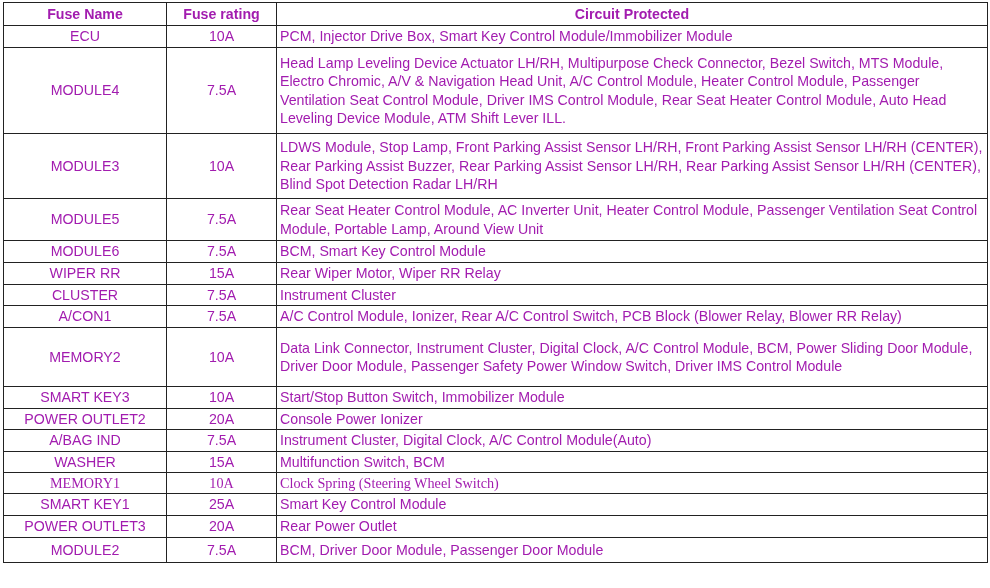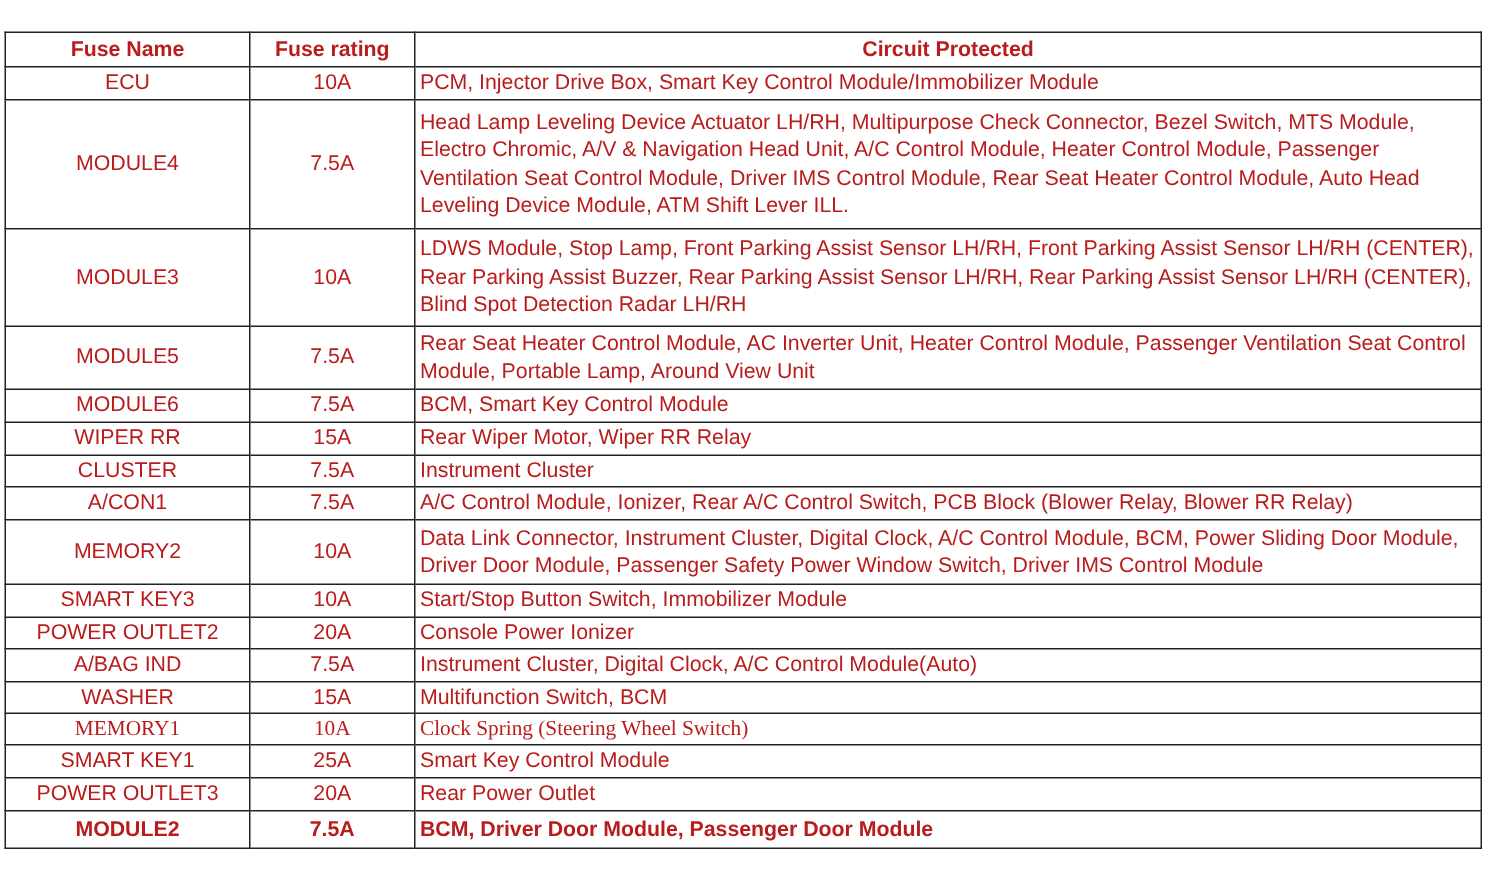--- a/index.html
+++ b/index.html
@@ -1,24 +1,24 @@
 <!DOCTYPE html>
 <html><head>
 <meta charset="utf-8">
 <style>
   html, body { margin: 0; padding: 0; background: #ffffff; }
   body { width: 990px; height: 588px; overflow: hidden; position: relative; }
   .fuse-table {
-    position: absolute; left: 3px; top: 21px;
+    position: absolute; left: 3px; top: 2px;
     border-collapse: collapse;
     table-layout: fixed;
     width: 984px;
     font-family: "Liberation Sans", sans-serif;
     font-size: 14.2px;
-    color: #b91c1c;
+    color: #a21caf;
   }
   .fuse-table th, .fuse-table td {
     border: 1.5px solid #222;
     padding: 0 3px;
     line-height: 18.5px;
     vertical-align: middle;
   }
   .fuse-table th {
     font-weight: bold;
     height: 22px;
@@ -81,21 +81,21 @@
       <tr style="height: 21px;">
         <td class="c-name">CLUSTER</td>
         <td class="c-rating">7.5A</td>
         <td class="c-circuit">Instrument Cluster</td>
       </tr>
       <tr style="height: 22px;">
         <td class="c-name">A/CON1</td>
         <td class="c-rating">7.5A</td>
         <td class="c-circuit">A/C Control Module, Ionizer, Rear A/C Control Switch, PCB Block (Blower Relay, Blower RR Relay)</td>
       </tr>
-      <tr style="height: 43px;">
+      <tr style="height: 59px;">
         <td class="c-name">MEMORY2</td>
         <td class="c-rating">10A</td>
         <td class="c-circuit">Data Link Connector, Instrument Cluster, Digital Clock, A/C Control Module, BCM, Power Sliding Door Module, Driver Door Module, Passenger Safety Power Window Switch, Driver IMS Control Module</td>
       </tr>
       <tr style="height: 22px;">
         <td class="c-name">SMART KEY3</td>
         <td class="c-rating">10A</td>
         <td class="c-circuit">Start/Stop Button Switch, Immobilizer Module</td>
       </tr>
       <tr style="height: 21px;">
@@ -121,19 +121,19 @@
       <tr style="height: 22px;">
         <td class="c-name">SMART KEY1</td>
         <td class="c-rating">25A</td>
         <td class="c-circuit">Smart Key Control Module</td>
       </tr>
       <tr style="height: 22px;">
         <td class="c-name">POWER OUTLET3</td>
         <td class="c-rating">20A</td>
         <td class="c-circuit">Rear Power Outlet</td>
       </tr>
-      <tr style="height: 25px; font-weight: bold;">
+      <tr style="height: 25px;">
         <td class="c-name">MODULE2</td>
         <td class="c-rating">7.5A</td>
         <td class="c-circuit">BCM, Driver Door Module, Passenger Door Module</td>
       </tr>
     </tbody>
 </table>
 
 </body></html>

